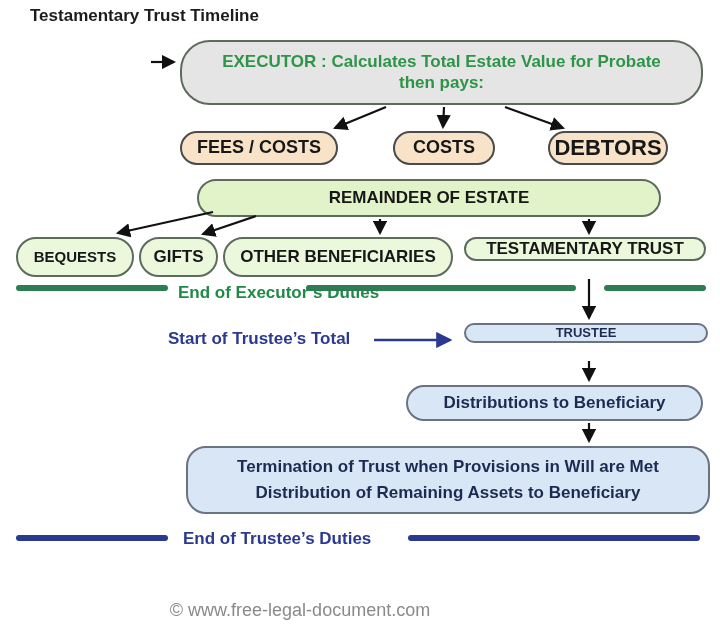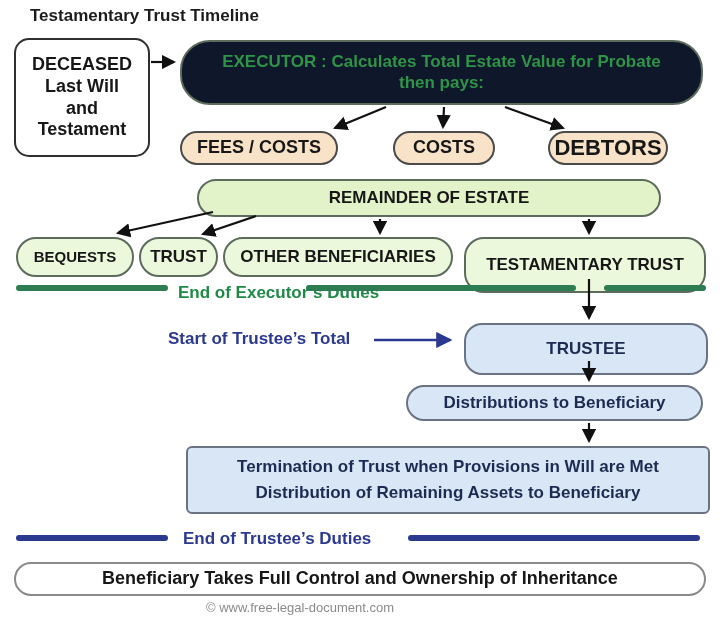--- a/index.html
+++ b/index.html
@@ -10,87 +10,82 @@
   .box{
     position:absolute;box-sizing:border-box;
     display:flex;align-items:center;justify-content:center;
     text-align:center;font-weight:bold;color:#171717;
     white-space:pre-line;line-height:1.22;
   }
   .title{
     position:absolute;left:30px;top:6px;font-size:17px;font-weight:bold;color:#1c1c1c;
   }
   .white-box{background:#ffffff;border:2px solid #2f2f2f;border-radius:15px;}
-  .exec-box{background:#0f172a;border:2px solid #5d6b5d;border-radius:30px;color:#2e9447;}
+  .exec-box{background:#e5e5e5;border:2px solid #5d6b5d;border-radius:30px;color:#2e9447;}
   .peach-box{background:#f8e3c8;border:2px solid #4a4a4a;border-radius:17px;text-align:center;}
   .green-box{background:#e2f3c9;border:2px solid #5d6b5d;border-radius:19px;}
   .lgreen-box{background:#ecf8dc;border:2px solid #5d6b5d;border-radius:20px;}
   .blue-box{background:#d9e6f5;border:2px solid #6a7383;border-radius:18px;color:#1d2b52;}
   .final-box{background:#ffffff;border:2px solid #8a8a8a;border-radius:17px;}
   .divider{position:absolute;height:6px;border-radius:3px;}
   .divider.green{background:#2e7d52;}
   .divider.blue{background:#2b3a8f;}
   .divider-label{
     position:absolute;font-size:17px;font-weight:bold;white-space:nowrap;
   }
   .divider-label.green{color:#1f8a46;}
   .divider-label.blue{color:#2b3990;}
   .start-label{
     position:absolute;left:168px;top:329px;font-size:17px;font-weight:bold;
     color:#2b3990;white-space:nowrap;
   }
   .footer{
     position:absolute;left:100px;top:600px;width:400px;text-align:center;
-    font-size:13px;color:#8a8a8a;font-weight:normal;
+    font-size:18px;color:#8a8a8a;font-weight:normal;
   }
   svg.overlay{position:absolute;left:0;top:0;pointer-events:none;}
 </style>
 </head>
 <body>
 
 <div id="canvas">
 
   <div class="title">Testamentary Trust Timeline</div>
 
-  <div class="box white-box" style="left:14px;top:38px;width:136px;height:119px;font-size:18px;">DECEASED
-Last Will
-and
-Testament</div>
 
   <div class="box exec-box" style="left:180px;top:40px;width:523px;height:65px;font-size:17px;">EXECUTOR : Calculates Total Estate Value for Probate
 then pays:</div>
 
   <div class="box peach-box" style="left:180px;top:131px;width:158px;height:34px;font-size:18px;">FEES / COSTS</div>
   <div class="box peach-box" style="left:393px;top:131px;width:102px;height:34px;font-size:18px;">COSTS</div>
   <div class="box peach-box" style="left:548px;top:131px;width:120px;height:34px;font-size:22px;">DEBTORS</div>
 
   <div class="box green-box" style="left:197px;top:179px;width:464px;height:38px;font-size:17px;">REMAINDER OF ESTATE</div>
 
   <div class="box lgreen-box" style="left:16px;top:237px;width:118px;height:40px;font-size:15px;">BEQUESTS</div>
-  <div class="box lgreen-box" style="left:139px;top:237px;width:79px;height:40px;font-size:17px;">TRUST</div>
+  <div class="box lgreen-box" style="left:139px;top:237px;width:79px;height:40px;font-size:17px;">GIFTS</div>
   <div class="box lgreen-box" style="left:223px;top:237px;width:230px;height:40px;font-size:17px;">OTHER BENEFICIARIES</div>
-  <div class="box lgreen-box" style="left:464px;top:237px;width:242px;height:56px;font-size:17px;">TESTAMENTARY TRUST</div>
+  <div class="box lgreen-box" style="left:464px;top:237px;width:242px;height:24px;font-size:17px;">TESTAMENTARY TRUST</div>
 
   <div class="divider green" style="left:16px;top:285px;width:152px;"></div>
   <div class="divider-label green" style="left:178px;top:283px;">End of Executor’s Duties</div>
   <div class="divider green" style="left:306px;top:285px;width:270px;"></div>
   <div class="divider green" style="left:604px;top:285px;width:102px;"></div>
 
   <div class="start-label">Start of Trustee’s Total</div>
 
-  <div class="box blue-box" style="left:464px;top:323px;width:244px;height:52px;font-size:17px;text-align:center;">TRUSTEE</div>
+  <div class="box blue-box" style="left:464px;top:323px;width:244px;height:20px;font-size:13px;text-align:center;">TRUSTEE</div>
   <div class="box blue-box" style="left:406px;top:385px;width:297px;height:36px;font-size:17px;">Distributions to Beneficiary</div>
-  <div class="box blue-box" style="left:186px;top:446px;width:524px;height:68px;font-size:17px;border-radius:6px;font-weight:600;line-height:1.55;">Termination of Trust when Provisions in Will are Met
+  <div class="box blue-box" style="left:186px;top:446px;width:524px;height:68px;font-size:17px;border-radius:20px;font-weight:600;line-height:1.55;">Termination of Trust when Provisions in Will are Met
 Distribution of Remaining Assets to Beneficiary</div>
 
   <div class="divider blue" style="left:16px;top:535px;width:152px;"></div>
   <div class="divider-label blue" style="left:183px;top:529px;">End of Trustee’s Duties</div>
   <div class="divider blue" style="left:408px;top:535px;width:292px;"></div>
 
-  <div class="box final-box" style="left:14px;top:562px;width:692px;height:34px;font-size:18px;">Beneficiary Takes Full Control and Ownership of Inheritance</div>
 
   <div class="footer">© www.free-legal-document.com</div>
 
   <svg class="overlay" width="720" height="630" viewBox="0 0 720 630">
     <defs>
       <marker id="ah-black" viewBox="0 0 10 10" refX="8.5" refY="5" markerWidth="6.5" markerHeight="6.5" orient="auto-start-reverse">
         <path d="M0,0 L10,5 L0,10 z" fill="#111"></path>
       </marker>
       <marker id="ah-blue" viewBox="0 0 10 10" refX="8.5" refY="5" markerWidth="6.5" markerHeight="6.5" orient="auto-start-reverse">
         <path d="M0,0 L10,5 L0,10 z" fill="#2b3990"></path>

